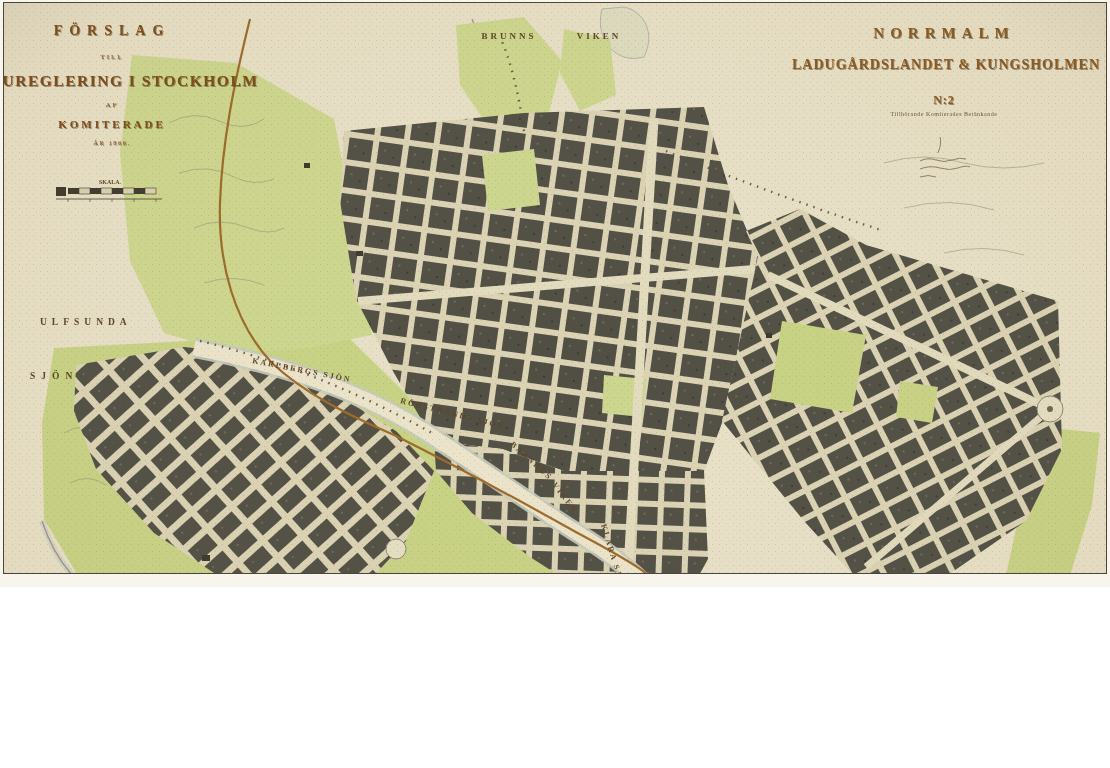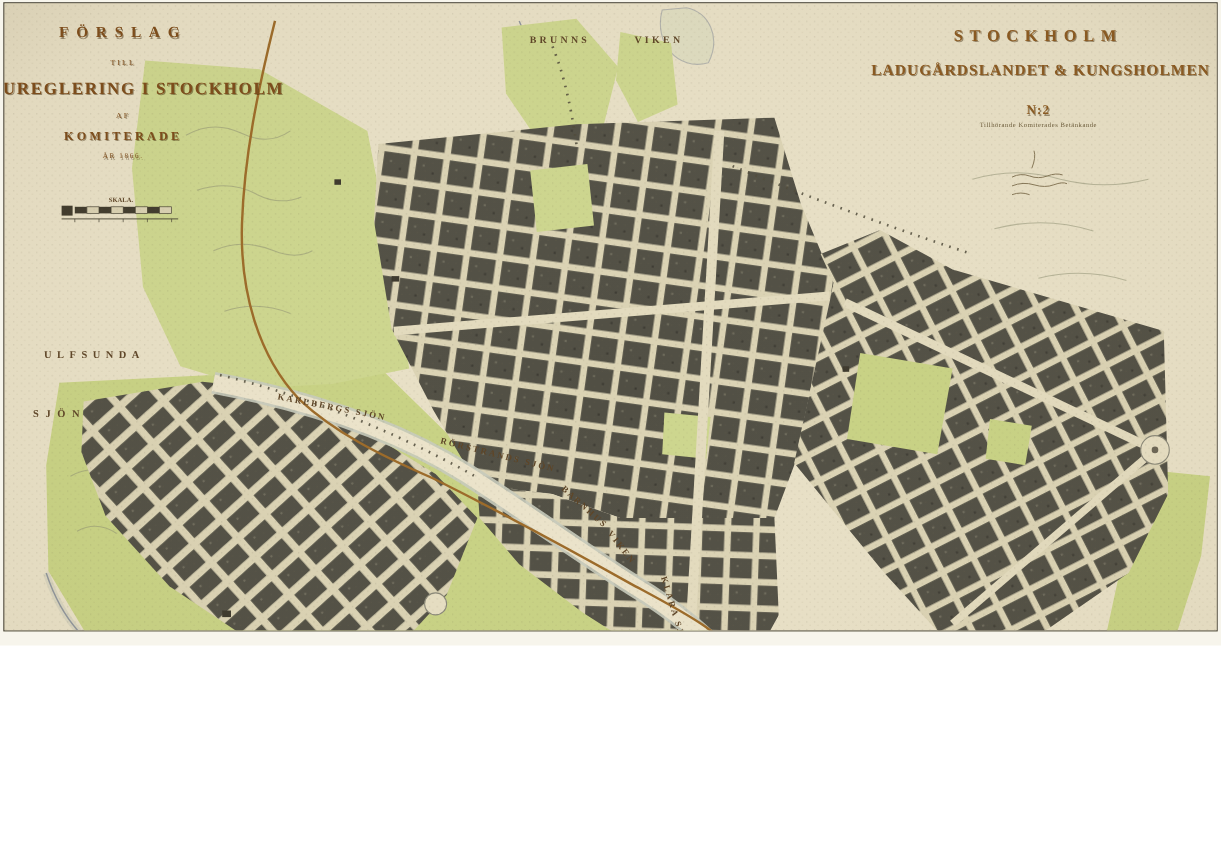--- a/index.html
+++ b/index.html
@@ -223,20 +223,20 @@
     <div class="title-block tl">
       <div class="t-l1">FÖRSLAG</div>
       <div class="t-l2">TILL</div>
       <div class="t-l3">GATUREGLERING I STOCKHOLM</div>
       <div class="t-l4">AF</div>
       <div class="t-l5">KOMITERADE</div>
       <div class="t-l6">ÅR 1866.</div>
     </div>
 
     <div class="title-block tr">
-      <div class="t-r1">STOCKHOLM</div>
+      <div class="t-r1">NORRMALM</div>
       <div class="t-r2">LADUGÅRDSLANDET &amp; KUNGSHOLMEN</div>
       <div class="t-r3">N:2</div>
       <div class="t-r4">Tillhörande Komiterades Betänkande</div>
     </div>
 
   </div>
 </div>
 
 </body></html>

